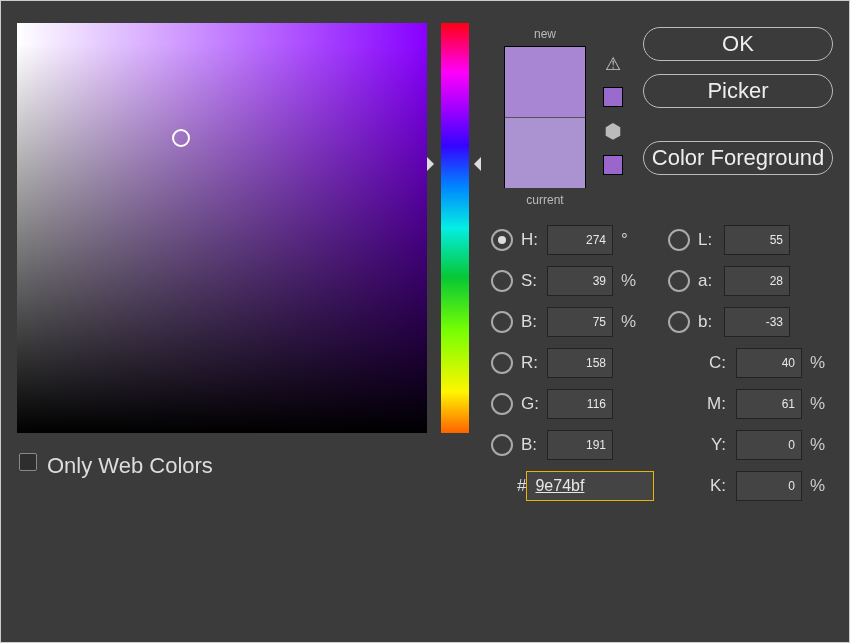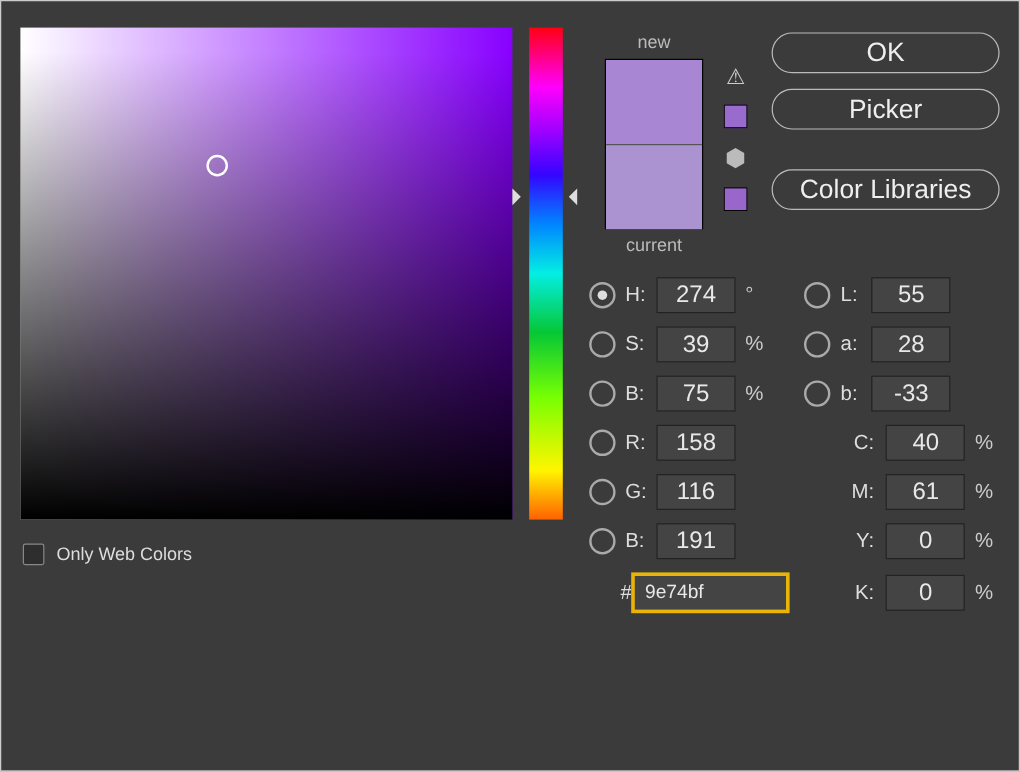--- a/index.html
+++ b/index.html
@@ -8,49 +8,49 @@
   .titlebar .close-x{width:40px;text-align:center;font-size:18px;color:#222;font-weight:300;}
   .body{flex:1;background:#3b3b3b;padding:22px 16px 18px 16px;display:flex;gap:12px;color:#ddd;font-size:17px;position:relative;}
   .left-col{display:flex;flex-direction:column;}
   .sb-field{width:410px;height:410px;position:relative;
     background:
       linear-gradient(to bottom, rgba(0,0,0,0) 0%, rgba(0,0,0,0) 5%, rgba(0,0,0,1) 100%),
       linear-gradient(to right, #ffffff 0%, #8800ff 100%);
   }
   .sb-cursor{position:absolute;width:14px;height:14px;border:2px solid #fff;border-radius:50%;transform:translate(-50%,-50%);}
   .sb-field::before{content:"";position:absolute;right:-14px;top:134px;border:7px solid transparent;border-left-color:#ddd;}
-  .webcolors{display:flex;align-items:center;gap:10px;margin-top:20px;margin-left:2px;font-size:15px;}
+  .webcolors{display:flex;gap:10px;margin-top:20px;margin-left:2px;font-size:22px;}
   .checkbox{width:16px;height:16px;border:1px solid #888;border-radius:2px;background:#2e2e2e;}
   .hue-strip{width:28px;height:410px;position:relative;margin-left:2px;}
   .hue-bg{width:100%;height:100%;background:linear-gradient(to bottom,
     #ff0013 0%, #ff00fc 12%, #aa00ff 20%, #3405ff 30%, #0086ff 40%, #04eee3 50%,
     #06c735 62%, #76ff03 75%, #fff500 90%, #ff6200 100%);}
   .hue-strip::after{content:"";position:absolute;right:-12px;top:134px;border:7px solid transparent;border-right-color:#ddd;}
   .right-col{flex:1;display:flex;flex-direction:column;padding-left:10px;}
   .top-right{display:flex;}
   .swatch-block{display:flex;flex-direction:column;align-items:center;margin-top:4px;margin-left:4px;width:100px;}
-  .swatch-block .lbl{color:#bbb;font-size:15px;}
+  .swatch-block .lbl{color:#bbb;font-size:12px;}
   .swatches{width:80px;height:140px;border:1px solid #000;margin:5px 0;}
   .sw-new{height:70px;background:#a886d3;}
   .sw-cur{height:70px;background:#ab93d1;border-top:1px solid #555;}
   .indicators{display:flex;flex-direction:column;gap:12px;margin-left:8px;margin-top:30px;align-items:center;}
   .ind-warn{color:#ccc;font-size:18px;}
   .ind-chip{width:18px;height:18px;border:1px solid #000;background:#9966cc;}
   .ind-cube{color:#bbb;font-size:20px;}
   .btns{display:flex;flex-direction:column;gap:13px;margin-left:auto;margin-top:4px;}
   .btn{width:188px;height:32px;border:1px solid #bbb;border-radius:22px;display:flex;align-items:center;justify-content:center;font-size:22px;color:#eee;}
   .values{margin-top:18px;display:grid;grid-template-columns:1fr 1fr;row-gap:11px;column-gap:12px;}
   .val-row{display:flex;align-items:center;}
   .radio{width:18px;height:18px;border:2px solid #aaa;border-radius:50%;margin-right:8px;flex-shrink:0;display:flex;align-items:center;justify-content:center;}
   .radio.sel::after{content:"";width:8px;height:8px;border-radius:50%;background:#ddd;}
   .val-lbl{width:26px;}
-  .val-input{width:52px;height:28px;background:#444;border:1px solid #222;color:#e8e8e8;text-align:center;padding:0 6px;font-size:20px;}
+  .val-input{width:52px;height:28px;background:#444;border:1px solid #222;color:#e8e8e8;text-align:right;padding:0 6px;font-size:12px;}
   .val-suffix{margin-left:8px;color:#ccc;width:18px;}
   .right-side-label{width:32px;text-align:right;margin-right:10px;}
-  .hex-input{width:110px;height:28px;background:#444;border:3px solid #eab308;color:#e8e8e8;padding:0 8px;font-size:16px;}
+  .hex-input{width:110px;height:28px;background:#444;border:1px solid #eab308;color:#e8e8e8;padding:0 8px;font-size:16px;text-decoration:underline;}
   .spacer{width:26px;}
 </style>
 </head>
 <body>
 
 <div class="window">
 
   <div class="body">
 
     <div class="left-col">
@@ -79,21 +79,21 @@
         </div>
         <div class="indicators">
           <span class="ind-warn">⚠</span>
           <span class="ind-chip" style="background:#996bcc"></span>
           <span class="ind-cube">⬢</span>
           <span class="ind-chip" style="background:#9966cc"></span>
         </div>
         <div class="btns">
           <div class="btn">OK</div>
           <div class="btn">Picker</div>
-          <div class="btn" style="margin-top:20px">Color Libraries</div>
+          <div class="btn" style="margin-top:20px">Color Foreground</div>
         </div>
       </div>
 
       <div class="values">
 
         <div class="val-row">
           <span class="radio sel"></span>
           <span class="val-lbl">H:</span>
           <input class="val-input" value="274" style="">
           <span class="val-suffix">°</span>

